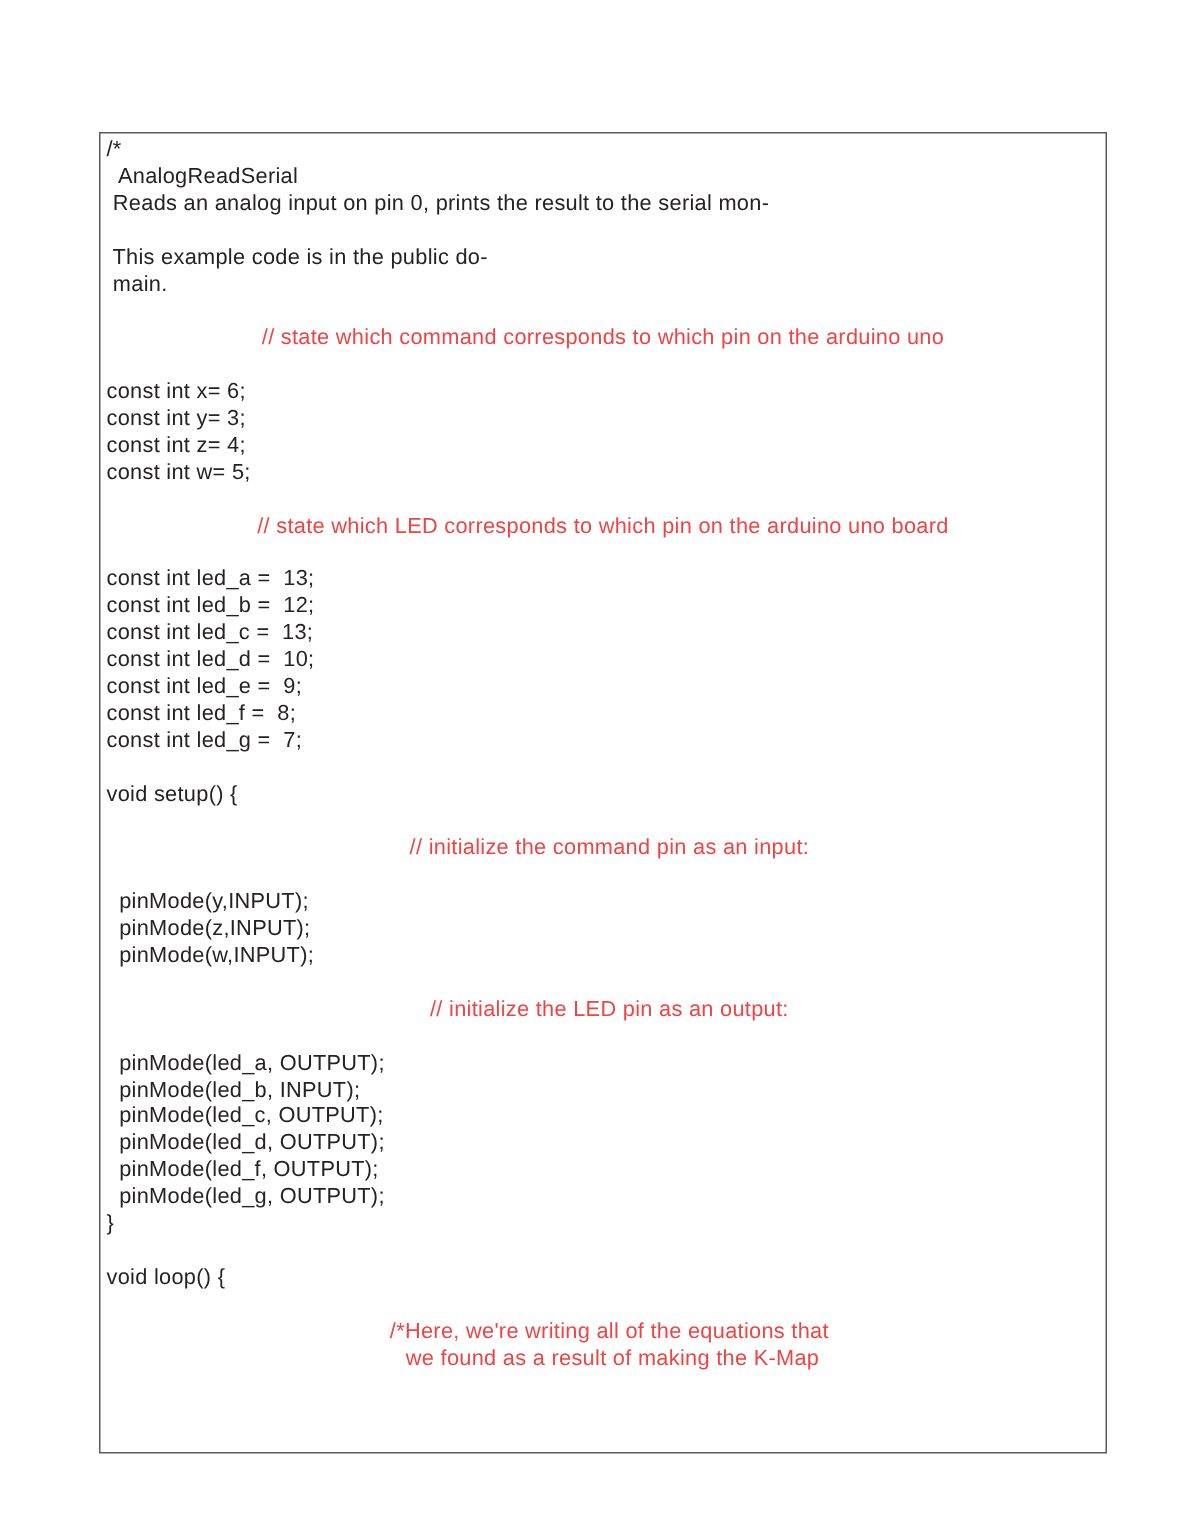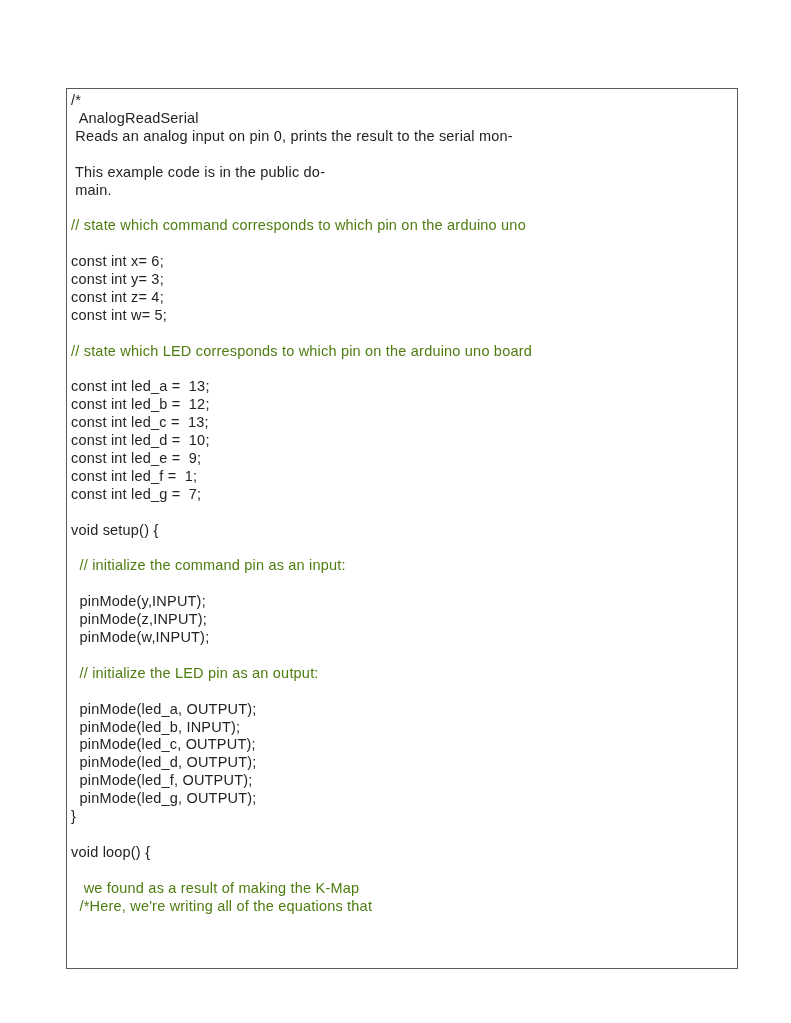--- a/index.html
+++ b/index.html
@@ -29,21 +29,22 @@
   }
   .code-line {
     white-space: pre;
     font-size: 14.5px;
     line-height: 17.9px;
     min-height: 17.9px;
     letter-spacing: 0.2px;
     color: #262223;
   }
   .code-line.comment {
-    color: #4d7c0f;
+    color: #ef4444;
+    text-align: center;
   }
 </style>
 </head>
 <body>
 
 <div class="page">
   <div class="code-box" id="code-box">
       <div class="code-line">/*</div>
       <div class="code-line">  AnalogReadSerial</div>
       <div class="code-line"> Reads an analog input on pin 0, prints the result to the serial mon-</div>
@@ -58,21 +59,21 @@
       <div class="code-line">const int z= 4;</div>
       <div class="code-line">const int w= 5;</div>
       <div class="code-line"></div>
       <div class="code-line comment">// state which LED corresponds to which pin on the arduino uno board</div>
       <div class="code-line"></div>
       <div class="code-line">const int led_a =  13;</div>
       <div class="code-line">const int led_b =  12;</div>
       <div class="code-line">const int led_c =  13;</div>
       <div class="code-line">const int led_d =  10;</div>
       <div class="code-line">const int led_e =  9;</div>
-      <div class="code-line">const int led_f =  1;</div>
+      <div class="code-line">const int led_f =  8;</div>
       <div class="code-line">const int led_g =  7;</div>
       <div class="code-line"></div>
       <div class="code-line">void setup() {</div>
       <div class="code-line"></div>
       <div class="code-line comment">  // initialize the command pin as an input:</div>
       <div class="code-line"></div>
       <div class="code-line">  pinMode(y,INPUT);</div>
       <div class="code-line">  pinMode(z,INPUT);</div>
       <div class="code-line">  pinMode(w,INPUT);</div>
       <div class="code-line"></div>
@@ -81,16 +82,16 @@
       <div class="code-line">  pinMode(led_a, OUTPUT);</div>
       <div class="code-line">  pinMode(led_b, INPUT);</div>
       <div class="code-line">  pinMode(led_c, OUTPUT);</div>
       <div class="code-line">  pinMode(led_d, OUTPUT);</div>
       <div class="code-line">  pinMode(led_f, OUTPUT);</div>
       <div class="code-line">  pinMode(led_g, OUTPUT);</div>
       <div class="code-line">}</div>
       <div class="code-line"></div>
       <div class="code-line">void loop() {</div>
       <div class="code-line"></div>
+      <div class="code-line comment">  /*Here, we're writing all of the equations that</div>
       <div class="code-line comment">   we found as a result of making the K-Map</div>
-      <div class="code-line comment">  /*Here, we're writing all of the equations that</div>
     </div>
 </div>
 
 </body></html>

